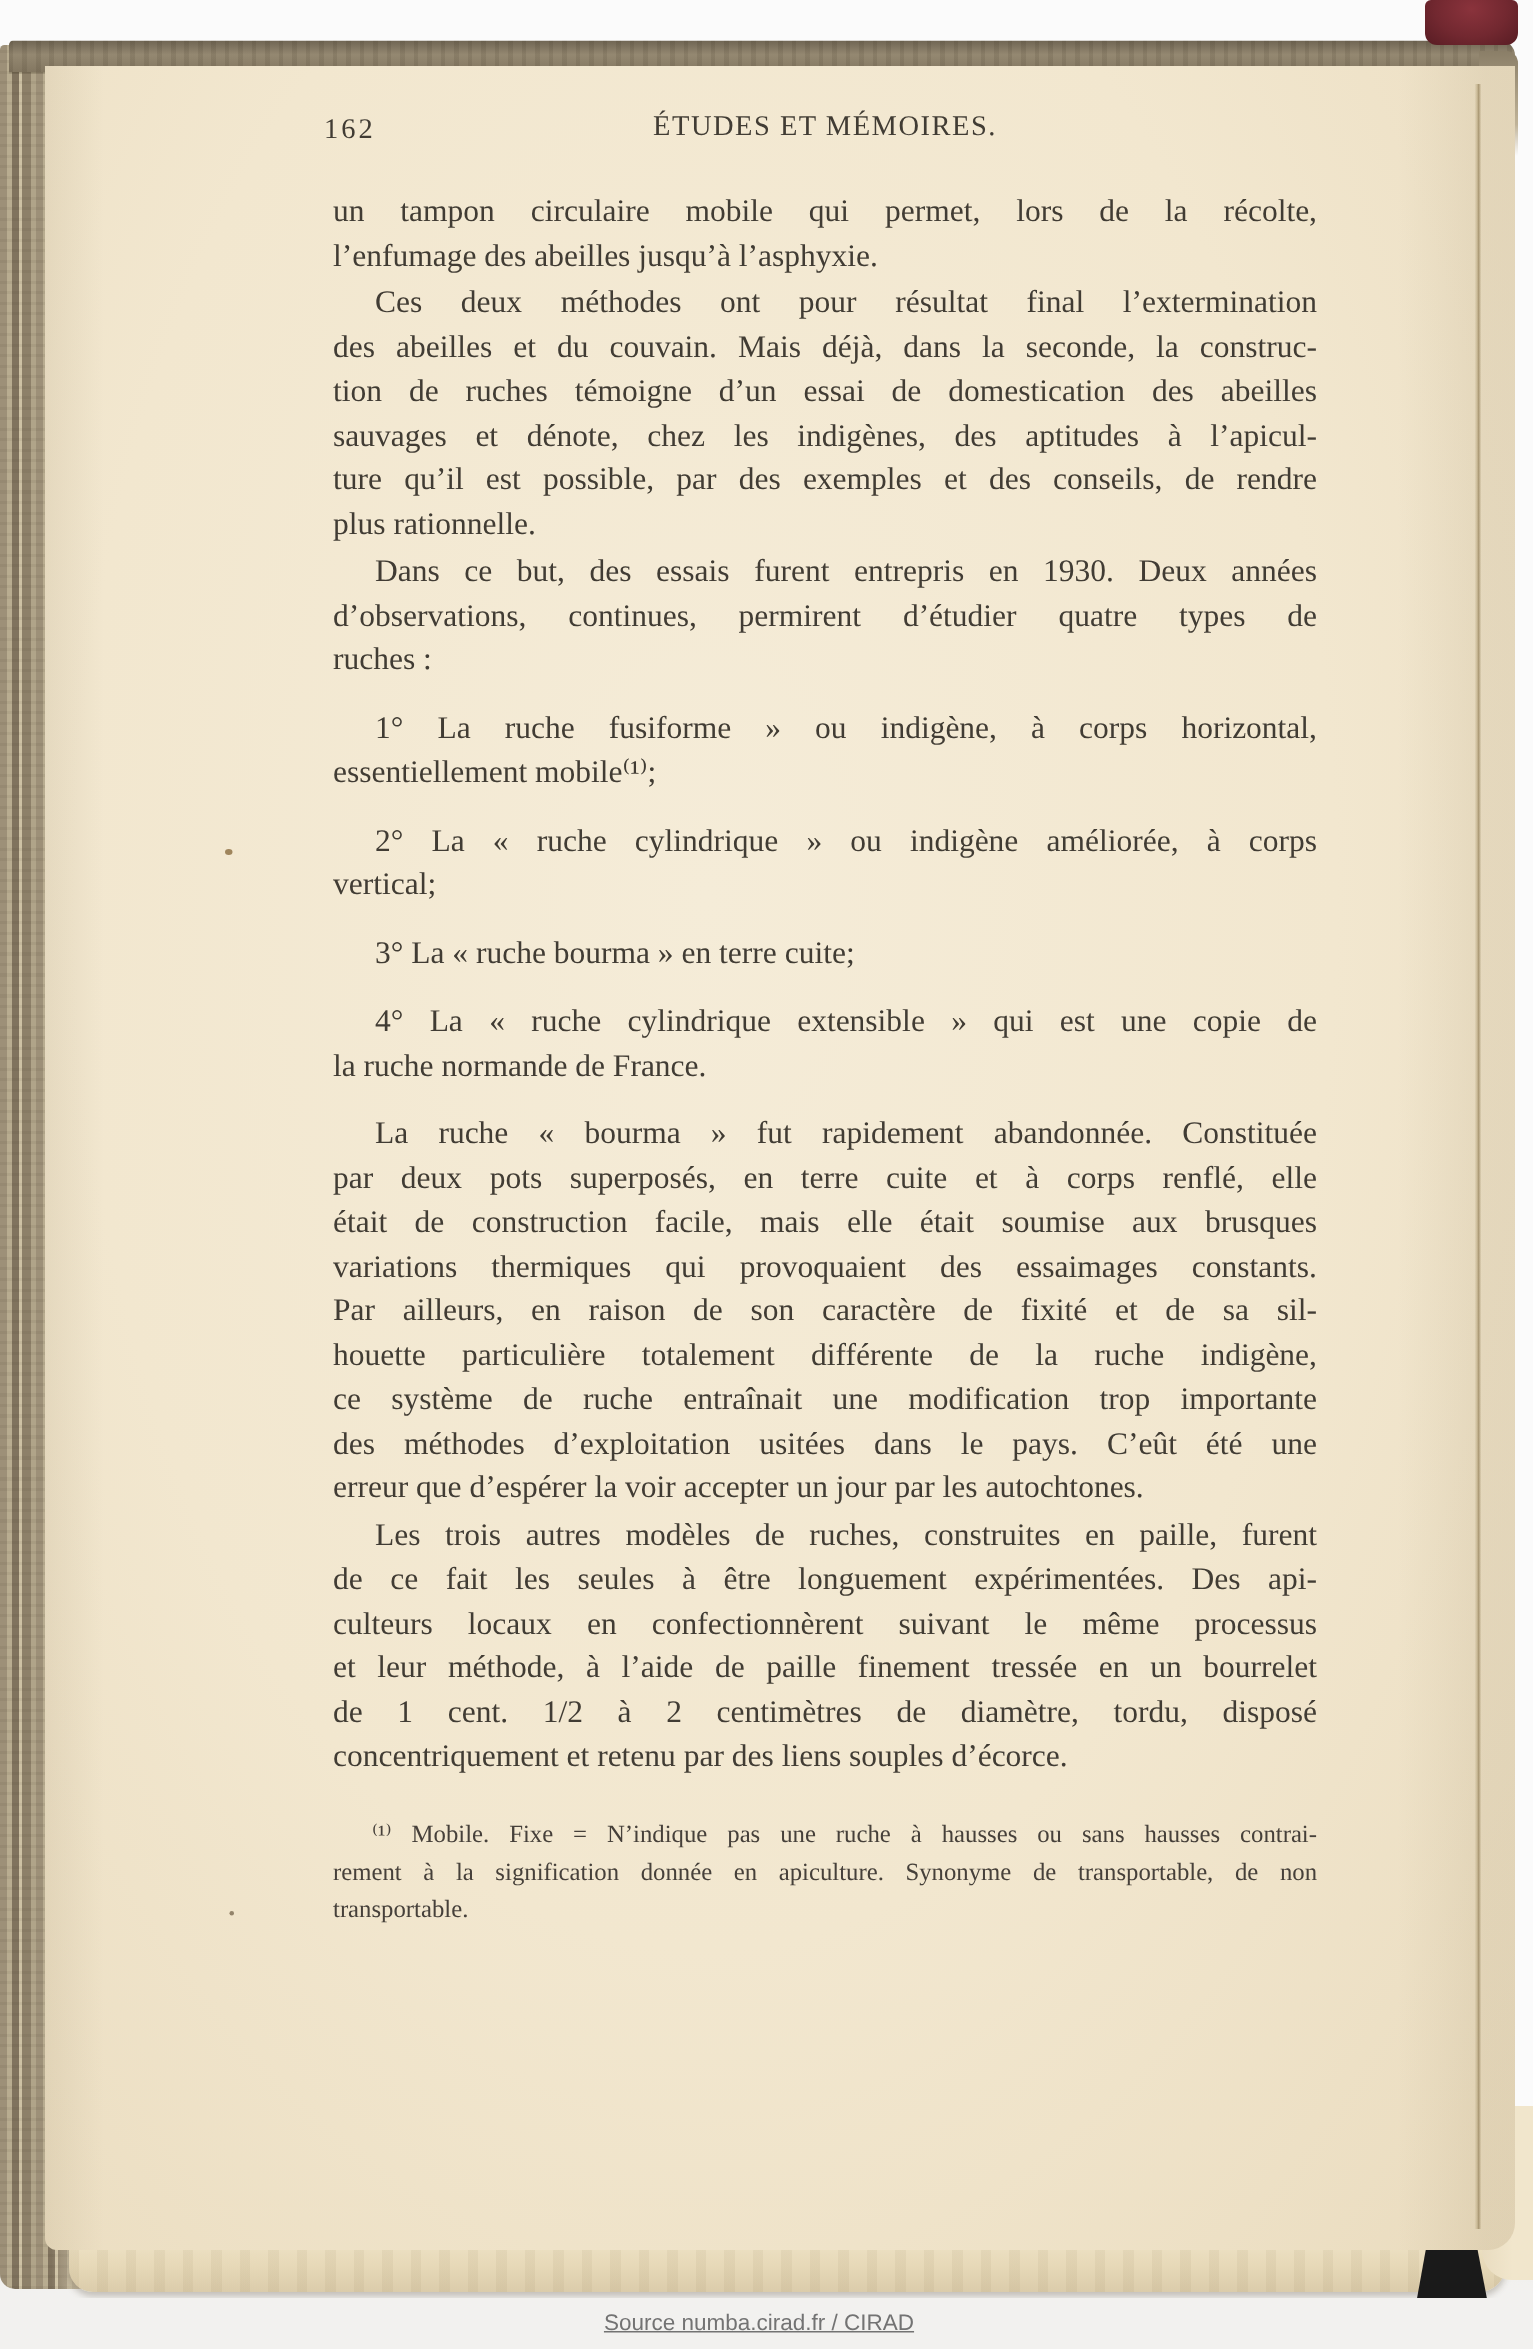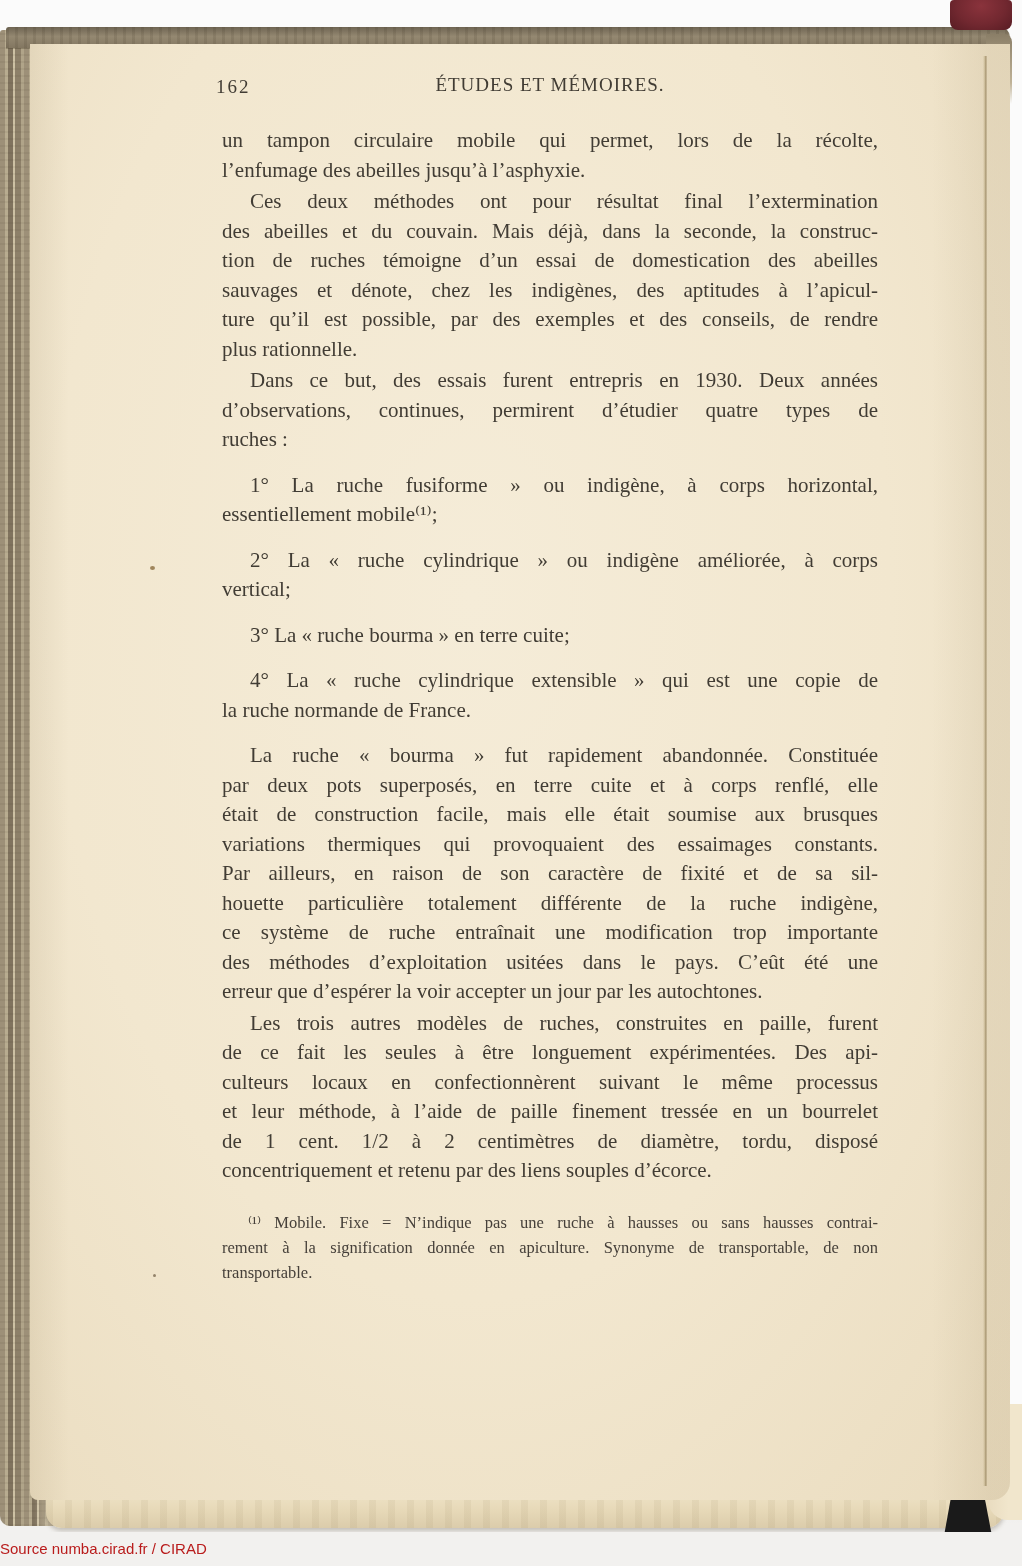--- a/index.html
+++ b/index.html
@@ -125,23 +125,23 @@
   .footnote .t-line.first{text-indent:26px;}
   
   .speck{position:absolute;border-radius:50%;z-index:3;}
   .s1{left:120px;top:522px;width:5px;height:4px;background:#8a6b3f;opacity:.8;}
   .s2{left:123px;top:1230px;width:3px;height:3px;background:#6b5a42;opacity:.7;}
   
   .footer-bar{
     position:absolute;left:0;top:1532px;width:1022px;height:34px;
     background:#f2f1ef;z-index:5;
     font-family:"Liberation Sans","DejaVu Sans",sans-serif;
-    font-size:15px;color:#b91c1c;
-    text-align:left;line-height:34px;
-    box-sizing:border-box;padding-right:10px;
+    font-size:15px;color:#737373;
+    text-align:center;line-height:34px;
+    box-sizing:border-box;padding-right:10px;text-decoration:underline;
   }
 </style>
 </head>
 <body>
 
 <div class="screen">
 
   <div class="backdrop-bottom"></div>
 
   <div class="edge-left"></div>

